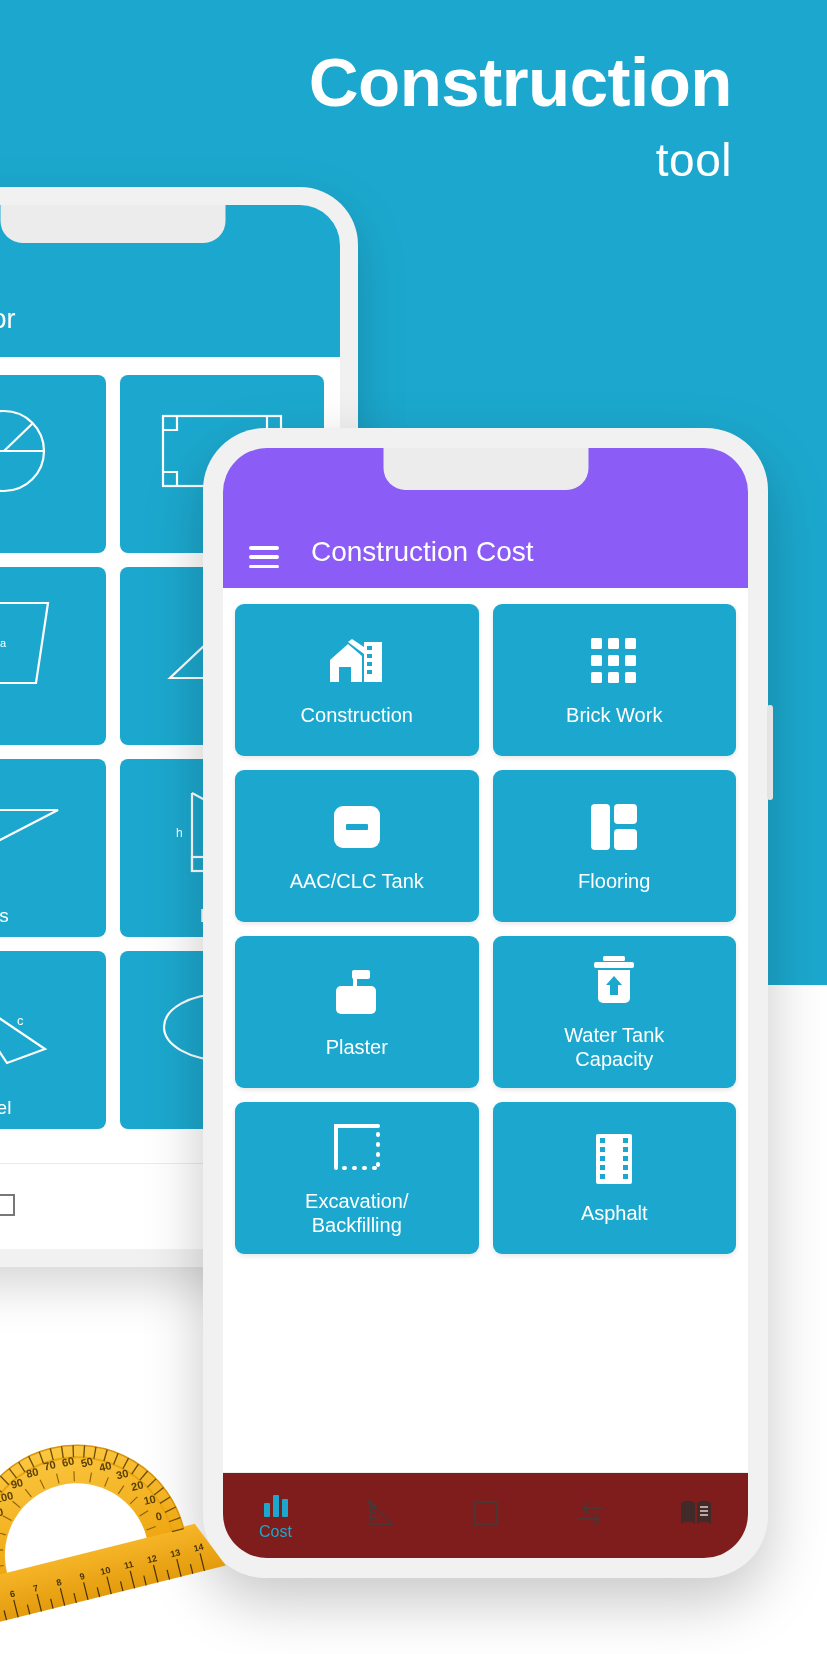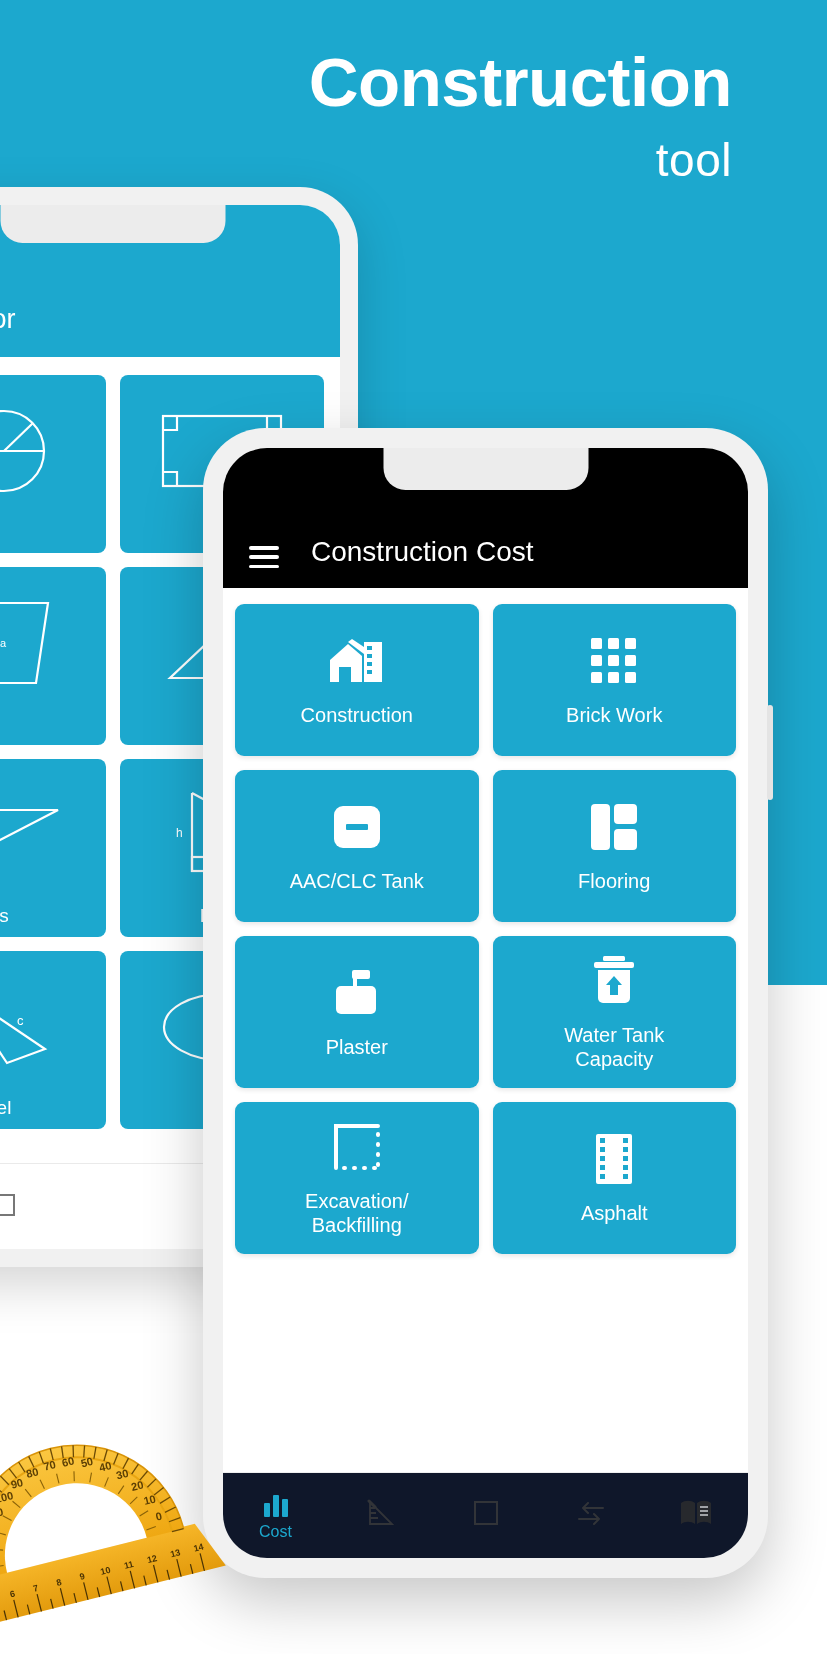--- a/index.html
+++ b/index.html
@@ -157,21 +157,21 @@
     position: absolute;
     right: -5px; top: 277px;
     width: 6px; height: 95px;
     background: #e4e4e4;
     border-radius: 3px;
   }
   #right-appbar {
     position: absolute;
     left: 0; top: 0;
     width: 100%; height: 140px;
-    background: #000000;
+    background: #8b5cf6;
     display: flex;
     align-items: flex-end;
     padding: 0 0 20px 0;
     z-index: 3;
   }
   #hamburger {
     width: 30px; height: 22px;
     margin-left: 26px;
     display: flex;
     flex-direction: column;
@@ -225,21 +225,21 @@
     font-size: 20px;
     font-weight: 500;
     line-height: 1.22;
     padding: 0 6px;
     white-space: pre-line;
   }
   #right-navbar {
     position: absolute;
     left: 0; bottom: 0;
     width: 100%; height: 86px;
-    background: #0f172a;
+    background: #7f1d1d;
     border-top: 1px solid #eeeeee;
     display: flex;
     align-items: center;
     z-index: 4;
   }
   .nav-item {
     flex: 1;
     display: flex;
     flex-direction: column;
     align-items: center;

